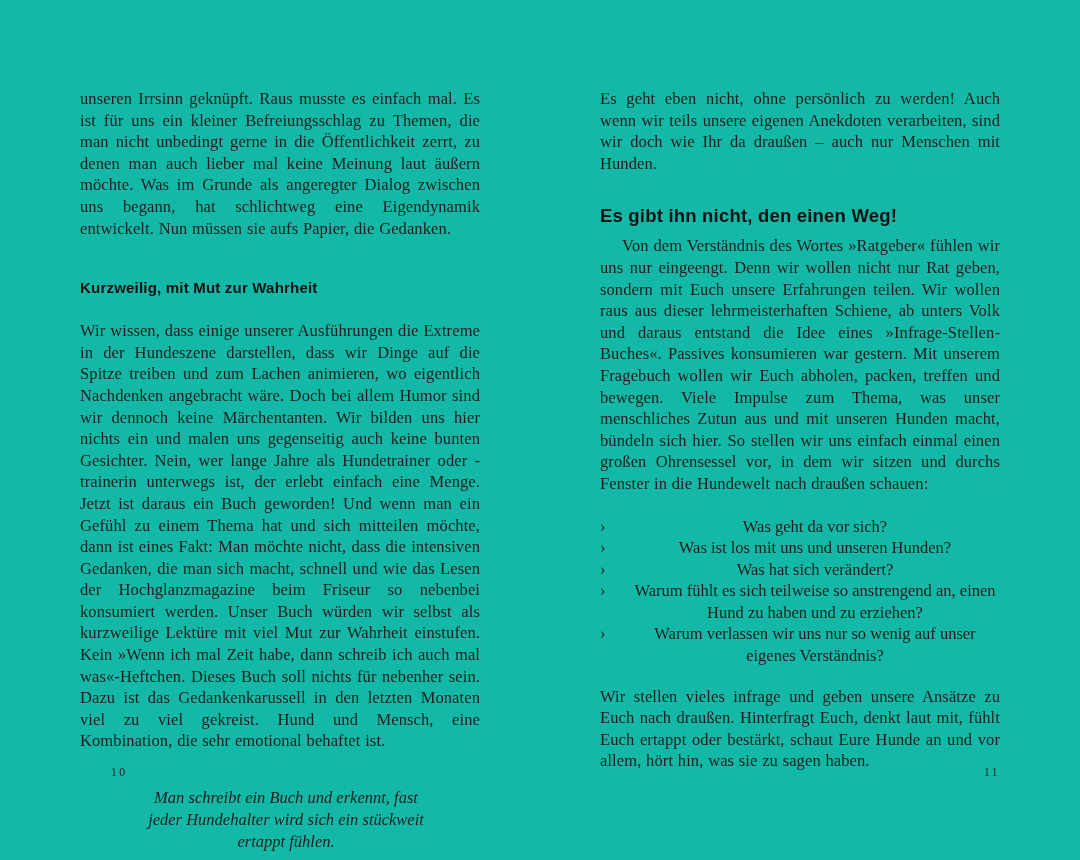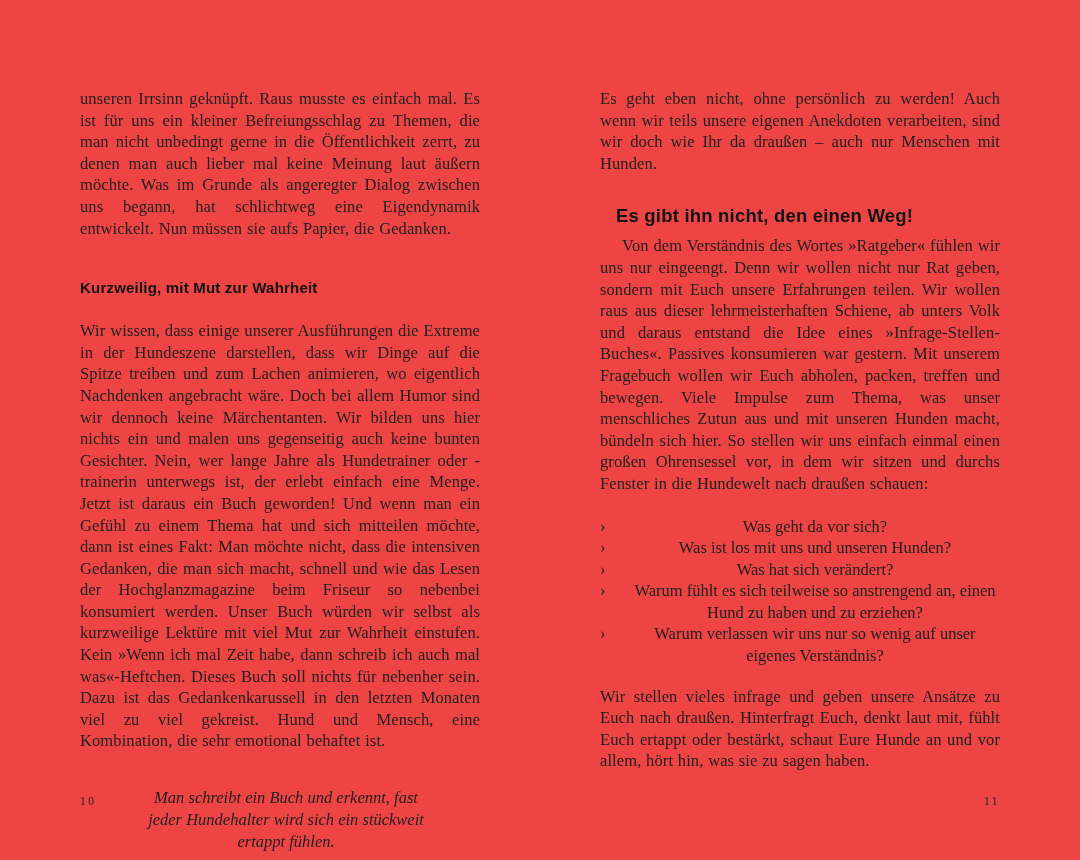--- a/index.html
+++ b/index.html
@@ -11,21 +11,21 @@
     width: 1080px;
     height: 860px;
     position: relative;
     font-family: "Liberation Serif", serif;
     color: #1e1e1e;
     overflow: hidden;
   }
   .spread {
     position: absolute;
     inset: 0;
-    background: #ef4444;
+    background: #14b8a6;
   }
   .page {
     position: absolute;
     top: 88px;
     width: 400px;
     height: 772px;
   }
   .page-left  { left: 80px; }
   .page-right { left: 600px; }
 
@@ -40,21 +40,21 @@
   .heading-lg {
     margin: 36px 0 19px 0;
     font-family: "Liberation Sans", sans-serif;
     font-weight: bold;
     font-size: 15px;
     line-height: 26px;
     color: #111111;
     letter-spacing: 0.2px;
   }
   .heading-md {
-    margin: 30px 0 7px 16px;
+    margin: 30px 0 7px 0;
     font-family: "Liberation Sans", sans-serif;
     font-weight: bold;
     font-size: 18.5px;
     line-height: 24px;
     color: #111111;
     letter-spacing: 0.2px;
   }
   .indent-first {
     text-indent: 22px;
   }
@@ -84,25 +84,26 @@
   }
   .bullet-text {
     flex: 1;
     text-align: center;
   }
   .para-after-list {
     margin-top: 19px;
   }
   .pagenum {
     position: absolute;
-    top: 707px;
+    top: 678px;
     font-size: 11.5px;
     letter-spacing: 2.5px;
     color: #222222;
     font-family: "Liberation Serif", serif;
+    margin-left: 31px;
   }
   .pagenum-left  { left: 0; }
   .pagenum-right { right: 0; letter-spacing: 2.5px; }
 </style>
 </head>
 <body>
 
 <div class="spread">
 
   <div class="page page-left">

